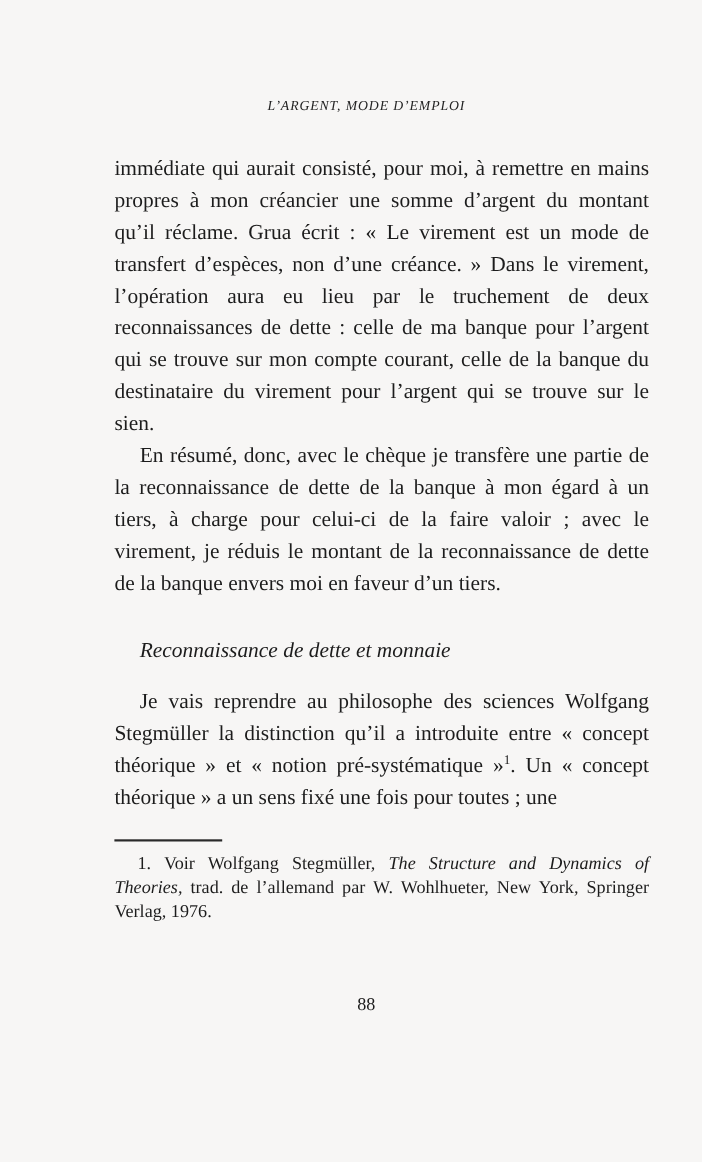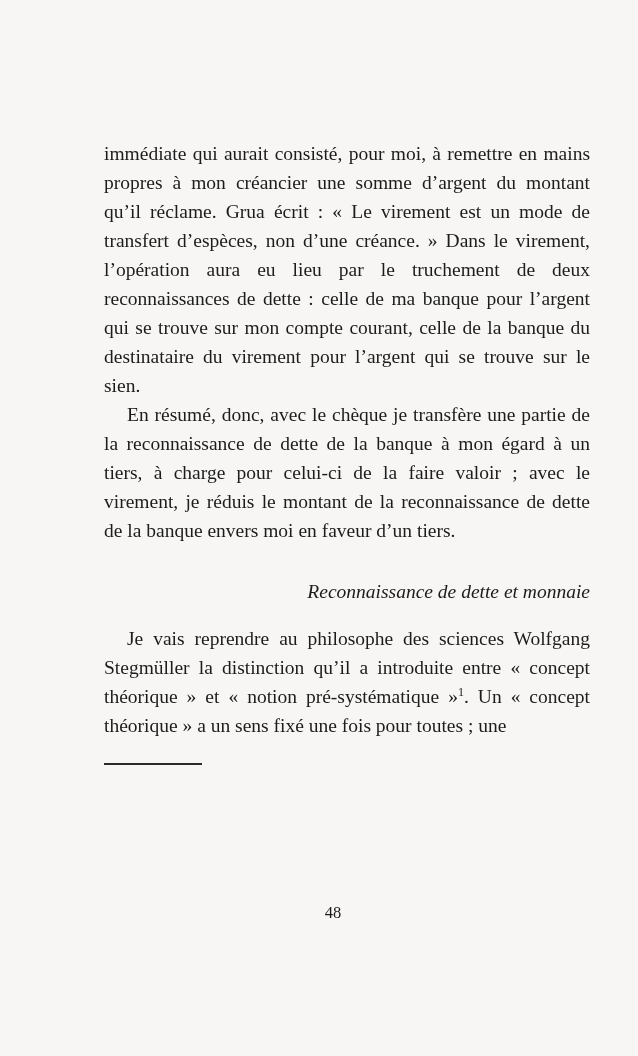--- a/index.html
+++ b/index.html
@@ -43,21 +43,21 @@
   .para-indent {
     text-indent: 23px;
   }
   .section-heading {
     font-style: italic;
     font-weight: normal;
     font-size: 19.5px;
     line-height: 29px;
     margin: 32px 0 18px 0;
     padding-left: 23px;
-    text-align: right;
+    text-align: left;
   }
   sup.note-ref {
     font-size: 0.62em;
     line-height: 0;
     vertical-align: super;
   }
   .footnote-rule {
     width: 98px;
     height: 0;
     border: none;
@@ -81,31 +81,33 @@
     text-align: center;
     font-size: 16.5px;
     color: #1c1c1c;
   }
 </style>
 </head>
 <body>
 
 <div class="page">
 
+  <div class="running-head">L’ARGENT, MODE D’EMPLOI</div>
 
   <div class="text-block">
 
     <p class="para">immédiate qui aurait consisté, pour moi, à remettre en mains propres à mon créancier une somme d’argent du montant qu’il réclame. Grua écrit&nbsp;: «&nbsp;Le virement est un mode de transfert d’espèces, non d’une créance.&nbsp;» Dans le virement, l’opération aura eu lieu par le truchement de deux reconnaissances de dette&nbsp;: celle de ma banque pour l’argent qui se trouve sur mon compte courant, celle de la banque du destinataire du virement pour l’argent qui se trouve sur le sien.</p>
 
     <p class="para para-indent">En résumé, donc, avec le chèque je transfère une partie de la reconnaissance de dette de la banque à mon égard à un tiers, à charge pour celui-ci de la faire valoir&nbsp;; avec le virement, je réduis le montant de la reconnaissance de dette de la banque envers moi en faveur d’un tiers.</p>
 
     <h2 class="section-heading">Reconnaissance de dette et monnaie</h2>
 
     <p class="para para-indent"><span>Je vais reprendre au philosophe des sciences Wolfgang Stegmüller la distinction qu’il a introduite entre «&nbsp;concept théorique&nbsp;» et «&nbsp;notion pré-systématique&nbsp;»</span><sup class="note-ref">1</sup><span>. Un «&nbsp;concept théorique&nbsp;» a un sens fixé une fois pour toutes&nbsp;; une</span></p>
 
     <hr class="footnote-rule">
 
+    <p class="footnote"><span>1. Voir Wolfgang Stegmüller, </span><span class="italic">The Structure and Dynamics of Theories</span><span>, trad. de l’allemand par W. Wohlhueter, New York, Springer Verlag, 1976.</span></p>
 
   </div>
 
-  <div class="page-number">48</div>
+  <div class="page-number">88</div>
 
 </div>
 
 </body></html>

